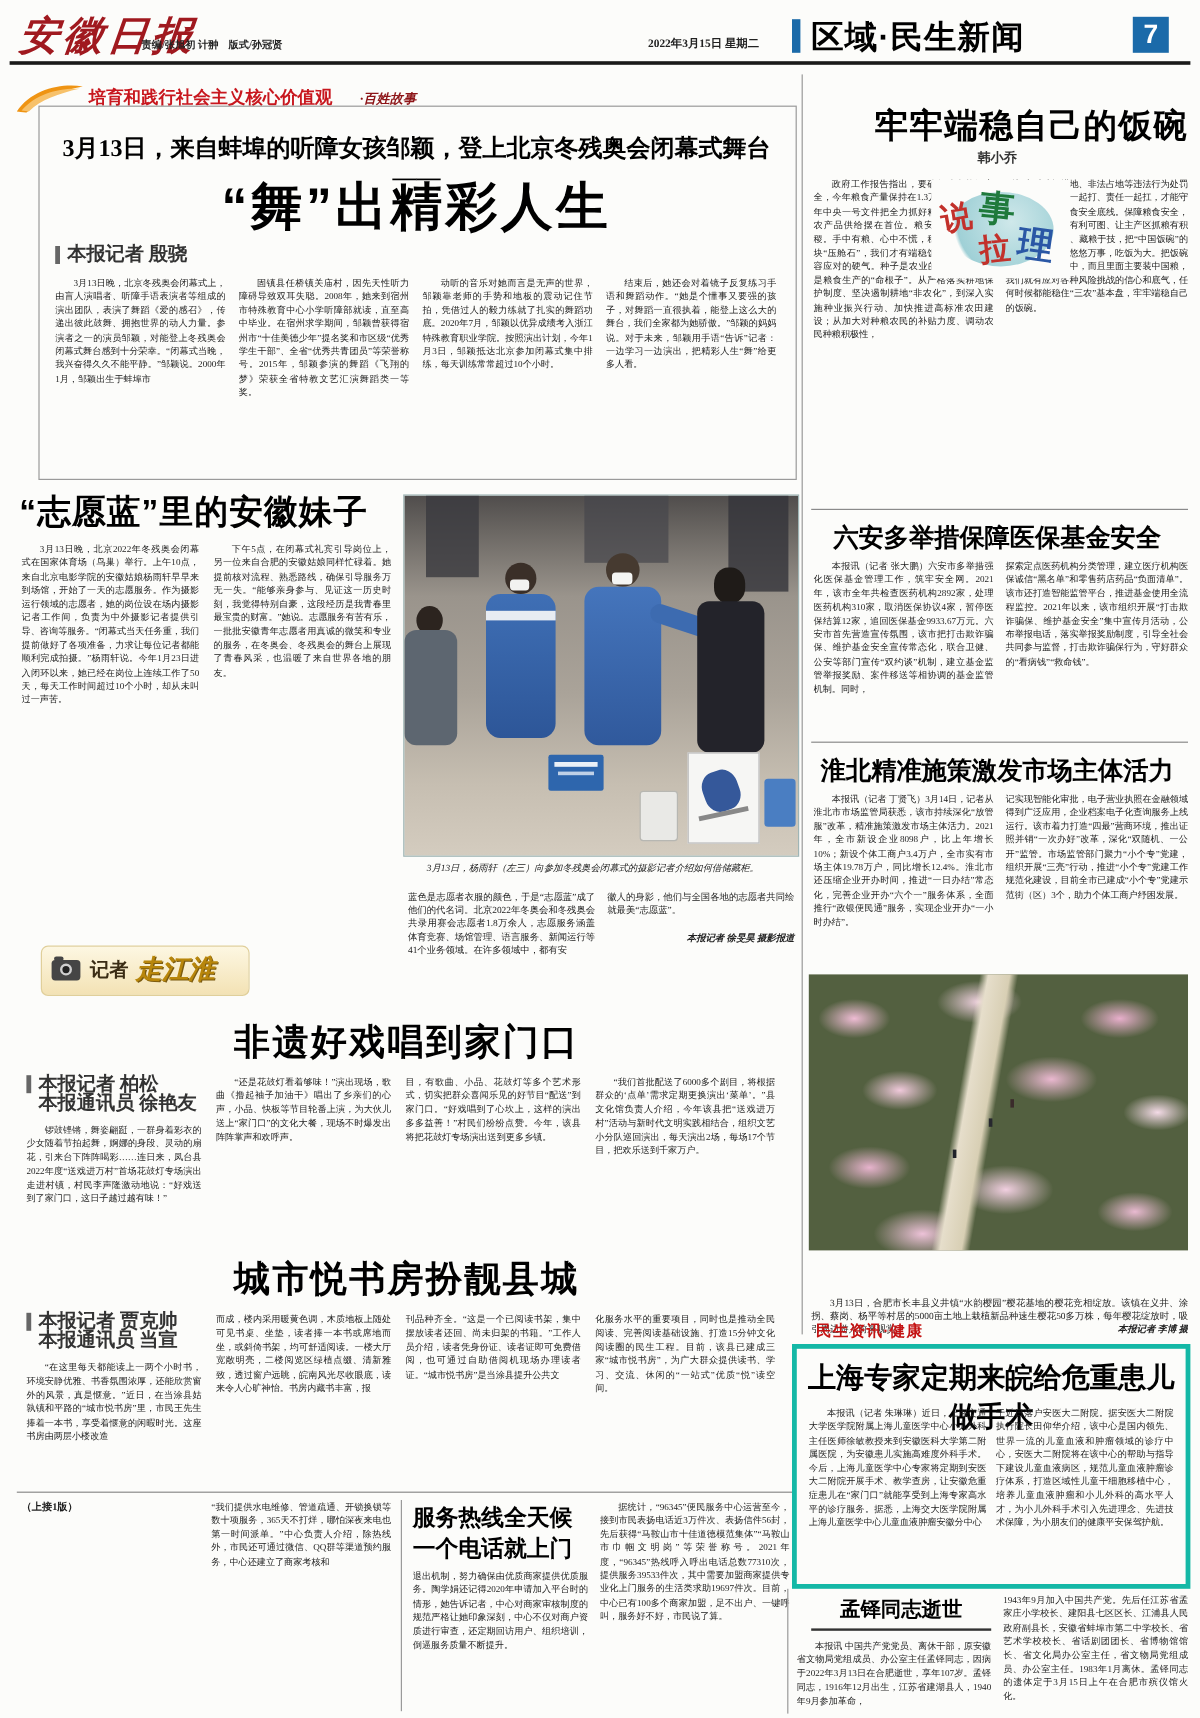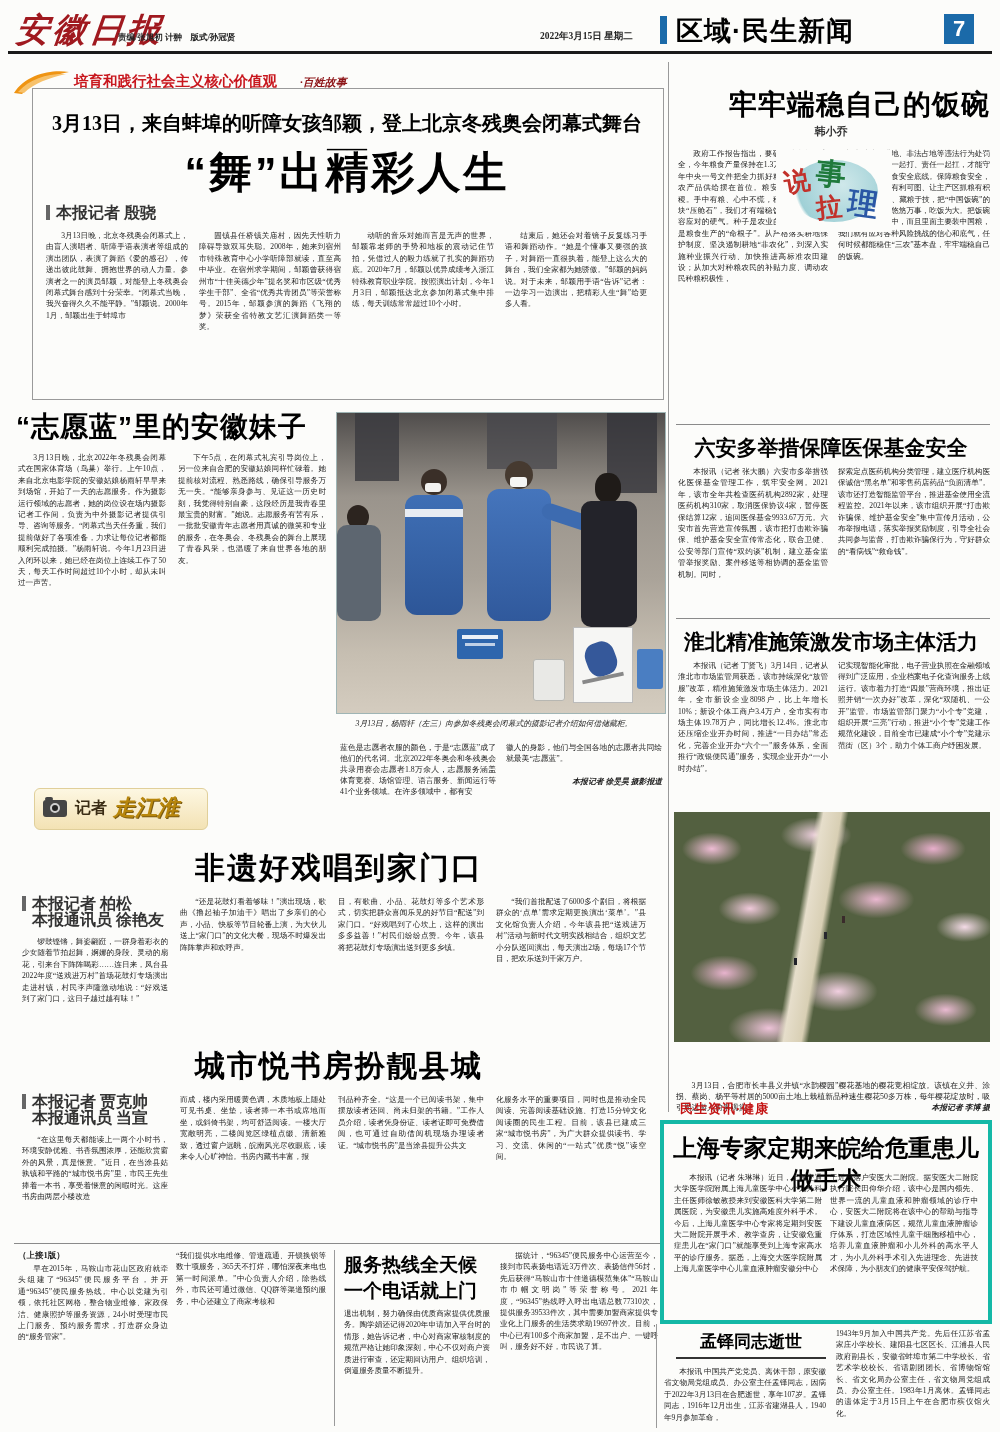--- a/index.html
+++ b/index.html
@@ -111,21 +111,20 @@
   <div class="byline" style="left:22px;top:1110px;border-left-color:transparent;">本报通讯员 当宣</div>
   <div class="col" style="left:22px;top:1134px;width:146px;height:102px;">“在这里每天都能读上一两个小时书，环境安静优雅、书香氛围浓厚，还能欣赏窗外的风景，真是惬意。”近日，在当涂县姑孰镇和平路的“城市悦书房”里，市民王先生捧着一本书，享受着惬意的闲暇时光。这座书房由两层小楼改造</div>
   <div class="col" style="left:180px;top:1094px;width:146px;height:142px;text-indent:0;">而成，楼内采用暖黄色调，木质地板上随处可见书桌、坐垫，读者捧一本书或席地而坐，或斜倚书架，均可舒适阅读。一楼大厅宽敞明亮，二楼阅览区绿植点缀、清新雅致，透过窗户远眺，皖南风光尽收眼底，读来令人心旷神怡。书房内藏书丰富，报</div>
   <div class="col" style="left:338px;top:1094px;width:146px;height:142px;text-indent:0;">刊品种齐全。“这是一个已阅读书架，集中摆放读者还回、尚未归架的书籍。”工作人员介绍，读者凭身份证、读者证即可免费借阅，也可通过自助借阅机现场办理读者证。“城市悦书房”是当涂县提升公共文</div>
   <div class="col" style="left:496px;top:1094px;width:150px;height:142px;text-indent:0;">化服务水平的重要项目，同时也是推动全民阅读、完善阅读基础设施、打造15分钟文化阅读圈的民生工程。目前，该县已建成三家“城市悦书房”，为广大群众提供读书、学习、交流、休闲的“一站式”优质“悦”读空间。</div>
 
   <div class="rule" style="left:14px;top:1243px;width:648px;height:1px;"></div>
   <div class="vrule" style="left:334px;top:1250px;height:176px;"></div>
 
   <div class="abs" style="left:18px;top:1250px;font-size:8.5px;font-weight:bold;">（上接1版）</div>
-  <div class="col" style="left:18px;top:1263px;width:150px;height:162px;">早在2015年，马鞍山市花山区政府就牵头组建了“96345”便民服务平台，并开通“96345”便民服务热线。中心以党建为引领，依托社区网格，整合物业维修、家政保洁、健康照护等服务资源，24小时受理市民上门服务、预约服务需求，打造群众身边的“服务管家”。</div>
   <div class="col" style="left:176px;top:1250px;width:150px;height:175px;text-indent:0;">“我们提供水电维修、管道疏通、开锁换锁等数十项服务，365天不打烊，哪怕深夜来电也第一时间派单。”中心负责人介绍，除热线外，市民还可通过微信、QQ群等渠道预约服务，中心还建立了商家考核和</div>
 
   <div class="abs hei" style="left:344px;top:1252px;font-size:19px;">服务热线全天候</div>
   <div class="abs hei" style="left:344px;top:1278px;font-size:19px;">一个电话就上门</div>
   <div class="col" style="left:344px;top:1308px;width:146px;height:117px;text-indent:0;">退出机制，努力确保由优质商家提供优质服务。陶学娟还记得2020年申请加入平台时的情形，她告诉记者，中心对商家审核制度的规范严格让她印象深刻，中心不仅对商户资质进行审查，还定期回访用户、组织培训，倒逼服务质量不断提升。</div>
   <div class="col" style="left:500px;top:1250px;width:158px;height:175px;font-family:Liberation Serif, serif;">据统计，“96345”便民服务中心运营至今，接到市民表扬电话近3万件次、表扬信件56封，先后获得“马鞍山市十佳道德模范集体”“马鞍山市巾帼文明岗”等荣誉称号。2021年度，“96345”热线呼入呼出电话总数77310次，提供服务39533件次，其中需要加盟商家提供专业化上门服务的生活类求助19697件次。目前，中心已有100多个商家加盟，足不出户、一键呼叫，服务好不好，市民说了算。</div>
 
   <div class="abs hei" style="left:672px;top:86px;width:318px;text-align:right;font-size:28px;letter-spacing:1px;font-family:Liberation Serif, serif;">牢牢端稳自己的饭碗</div>
   <div class="abs" style="left:672px;top:124px;width:318px;text-align:center;font-size:11px;font-weight:bold;color:#333;">韩小乔</div>
   <div class="col" style="left:678px;top:148px;width:150px;height:272px;">政府工作报告指出，要确保粮食能源安全，今年粮食产量保持在1.3万亿斤以上。今年中央一号文件把全力抓好粮食生产和重要农产品供给摆在首位。粮安天下，农稳社稷。手中有粮、心中不慌，稳住粮食安全这块“压舱石”，我们才有端稳饭碗的底气、从容应对的硬气。种子是农业的“芯片”，耕地是粮食生产的“命根子”。从严格落实耕地保护制度、坚决遏制耕地“非农化”，到深入实施种业振兴行动、加快推进高标准农田建设；从加大对种粮农民的补贴力度、调动农民种粮积极性，</div>

